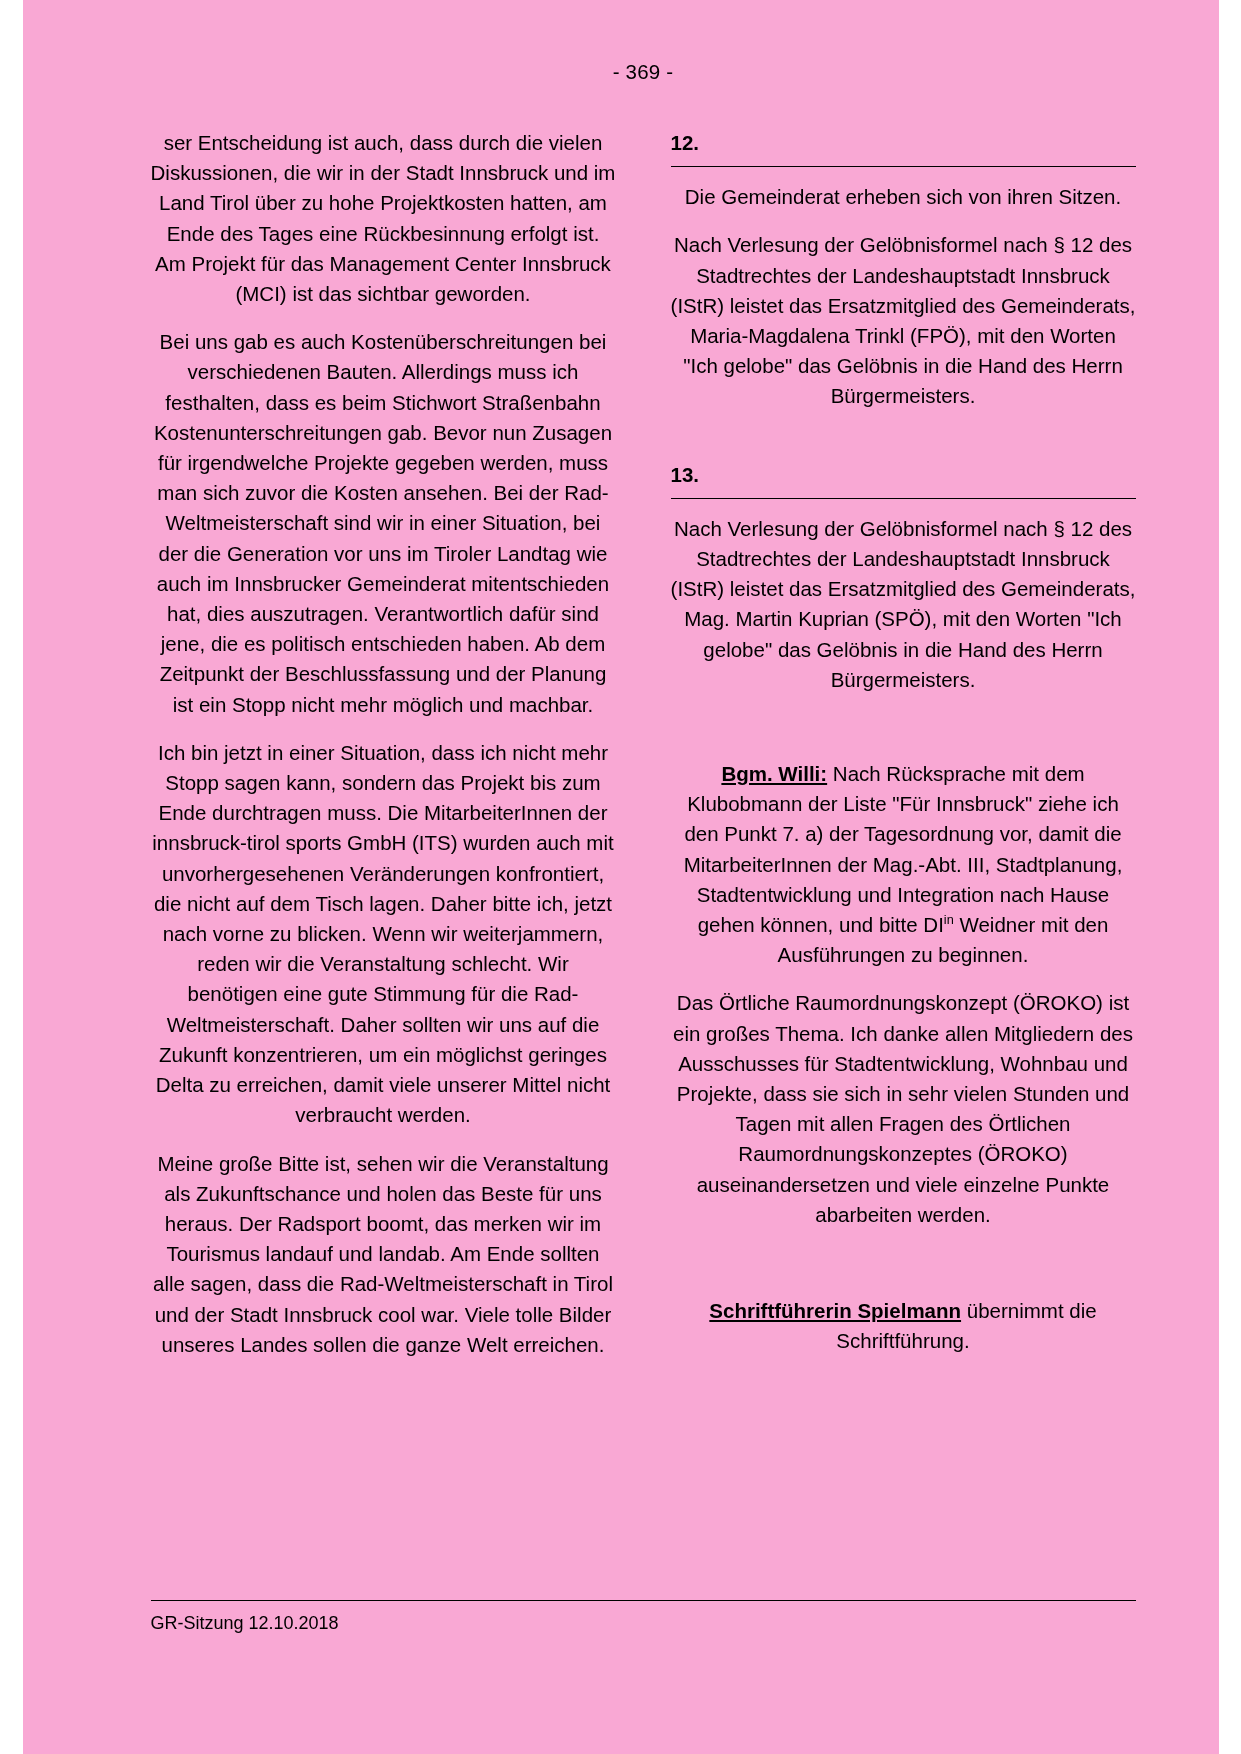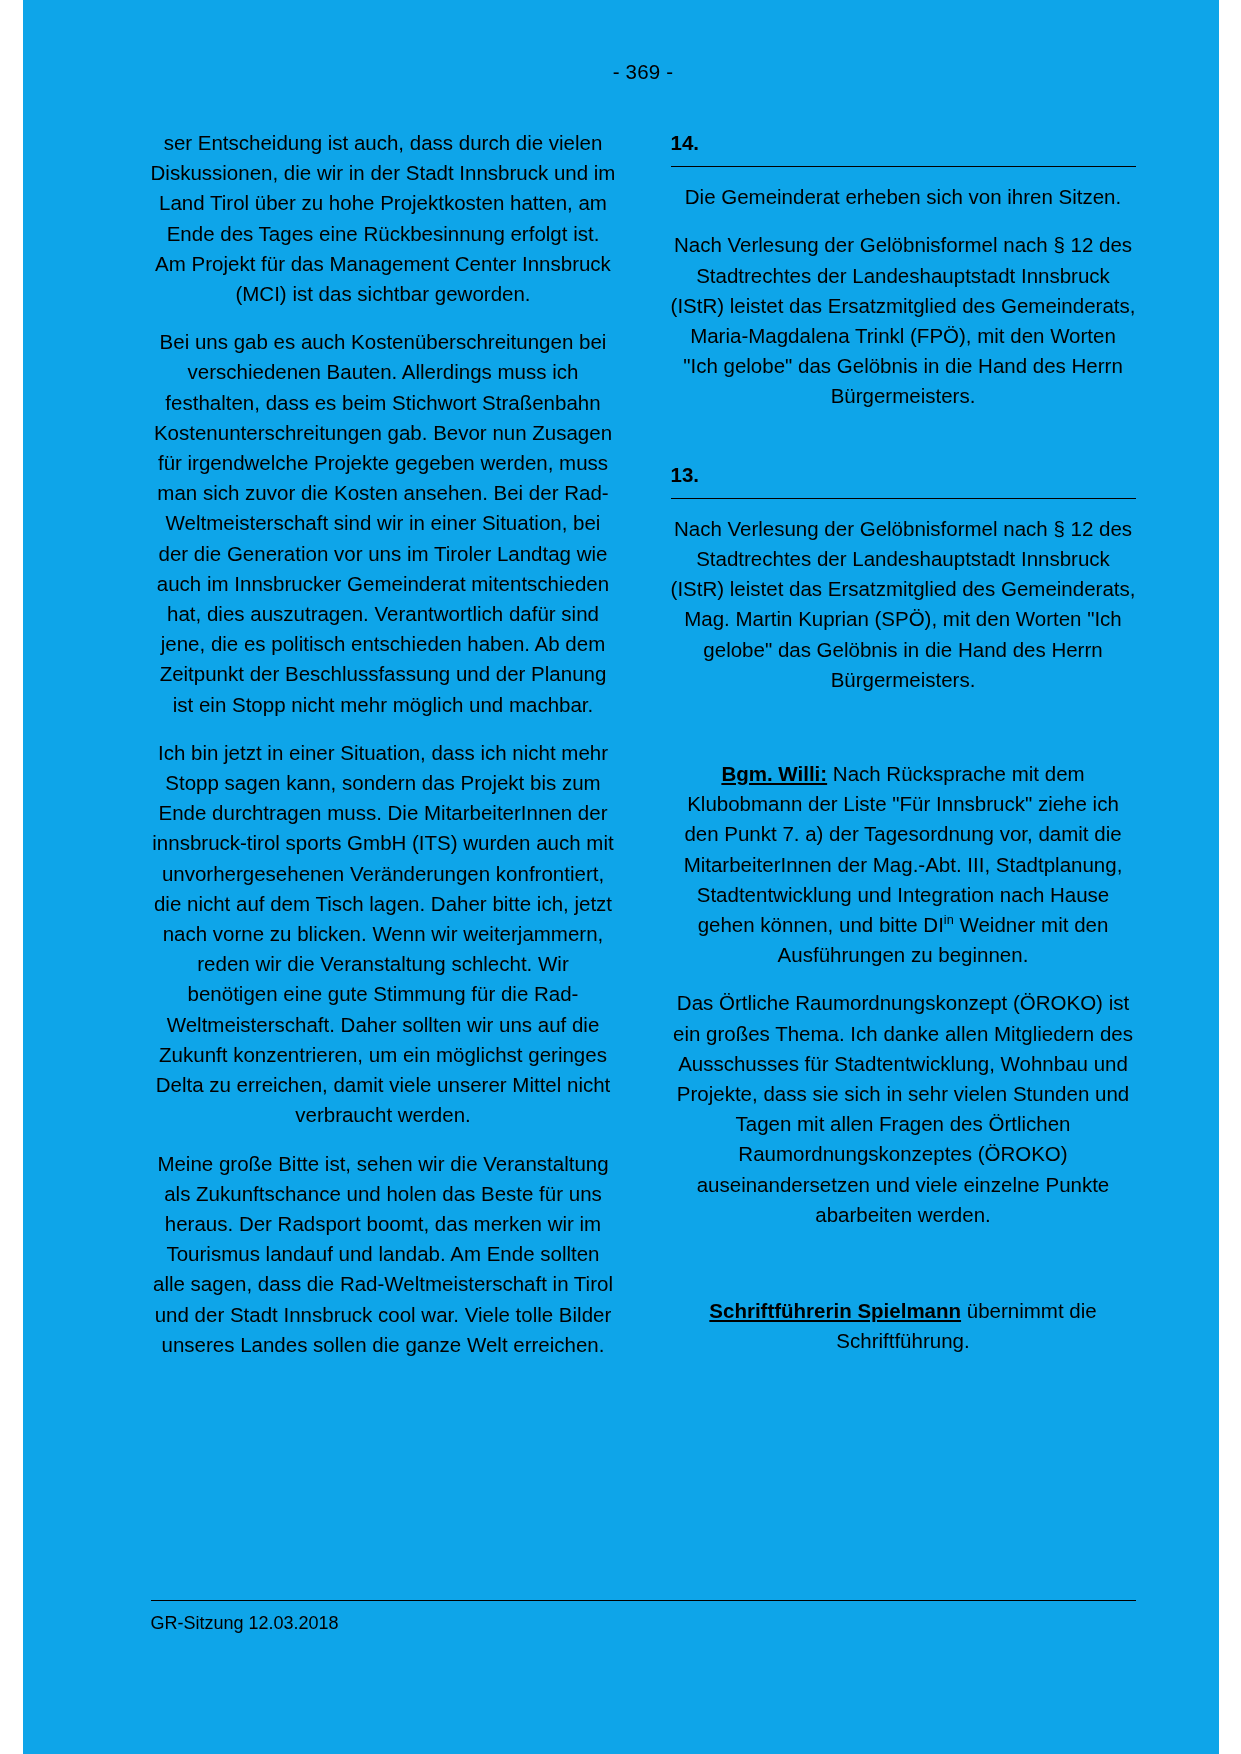--- a/index.html
+++ b/index.html
@@ -9,21 +9,21 @@
   }
   body {
     font-family: "Liberation Sans", sans-serif;
     color: #000000;
   }
   .page {
     position: relative;
     width: 1196px;
     height: 1754px;
     margin: 0 auto;
-    background: #0ea5e9;
+    background: #f9a8d4;
     box-sizing: border-box;
   }
   .page-number {
     position: absolute;
     top: 60px;
     left: 0;
     width: 1241px;
     text-align: center;
     font-size: 20.5px;
     letter-spacing: 0.2px;
@@ -105,21 +105,21 @@
       <p>Bei uns gab es auch Kostenüberschreitungen bei verschiedenen Bauten. Allerdings muss ich festhalten, dass es beim Stichwort Straßenbahn Kostenunterschreitungen gab. Bevor nun Zusagen für irgendwelche Projekte gegeben werden, muss man sich zuvor die Kosten ansehen. Bei der Rad-Weltmeisterschaft sind wir in einer Situation, bei der die Generation vor uns im Tiroler Landtag wie auch im Innsbrucker Gemeinderat mitentschieden hat, dies auszutragen. Verantwortlich dafür sind jene, die es politisch entschieden haben. Ab dem Zeitpunkt der Beschlussfassung und der Planung ist ein Stopp nicht mehr möglich und machbar.</p>
       <p>Ich bin jetzt in einer Situation, dass ich nicht mehr Stopp sagen kann, sondern das Projekt bis zum Ende durchtragen muss. Die MitarbeiterInnen der innsbruck-tirol sports GmbH (ITS) wurden auch mit unvorhergesehenen Veränderungen konfrontiert, die nicht auf dem Tisch lagen. Daher bitte ich, jetzt nach vorne zu blicken. Wenn wir weiterjammern, reden wir die Veranstaltung schlecht. Wir benötigen eine gute Stimmung für die Rad-Weltmeisterschaft. Daher sollten wir uns auf die Zukunft konzentrieren, um ein möglichst geringes Delta zu erreichen, damit viele unserer Mittel nicht verbraucht werden.</p>
       <p>Meine große Bitte ist, sehen wir die Veranstaltung als Zukunftschance und holen das Beste für uns heraus. Der Radsport boomt, das merken wir im Tourismus landauf und landab. Am Ende sollten alle sagen, dass die Rad-Weltmeisterschaft in Tirol und der Stadt Innsbruck cool war. Viele tolle Bilder unseres Landes sollen die ganze Welt erreichen.</p>
       <div class="gap-large"></div>
     </div>
 
     <div class="col">
 
       <div class="section-block">
         <div class="section-head">
-          <span class="num">14.</span>
+          <span class="num">12.</span>
         </div>
         <p>Die Gemeinderat erheben sich von ihren Sitzen.</p>
         <p>Nach Verlesung der Gelöbnisformel nach § 12 des Stadtrechtes der Landeshauptstadt Innsbruck (IStR) leistet das Ersatzmitglied des Gemeinderats, Maria-Magdalena Trinkl (FPÖ), mit den Worten "Ich gelobe" das Gelöbnis in die Hand des Herrn Bürgermeisters.</p>
       </div>
 
       <div class="gap-med"></div>
 
       <div class="section-block">
         <div class="section-head">
           <span class="num">13.</span>
@@ -134,15 +134,15 @@
       <p>Das Örtliche Raumordnungskonzept (ÖROKO) ist ein großes Thema. Ich danke allen Mitgliedern des Ausschusses für Stadtentwicklung, Wohnbau und Projekte, dass sie sich in sehr vielen Stunden und Tagen mit allen Fragen des Örtlichen Raumordnungskonzeptes (ÖROKO) auseinandersetzen und viele einzelne Punkte abarbeiten werden.</p>
 
       <div class="gap-large"></div>
 
       <p><b>Schriftführerin Spielmann</b><span> übernimmt die Schriftführung.</span></p>
 
     </div>
   </div>
 
   <div class="footer-rule"></div>
-  <div class="footer-text">GR-Sitzung 12.03.2018</div>
+  <div class="footer-text">GR-Sitzung 12.10.2018</div>
 
 </div>
 
 </body></html>

